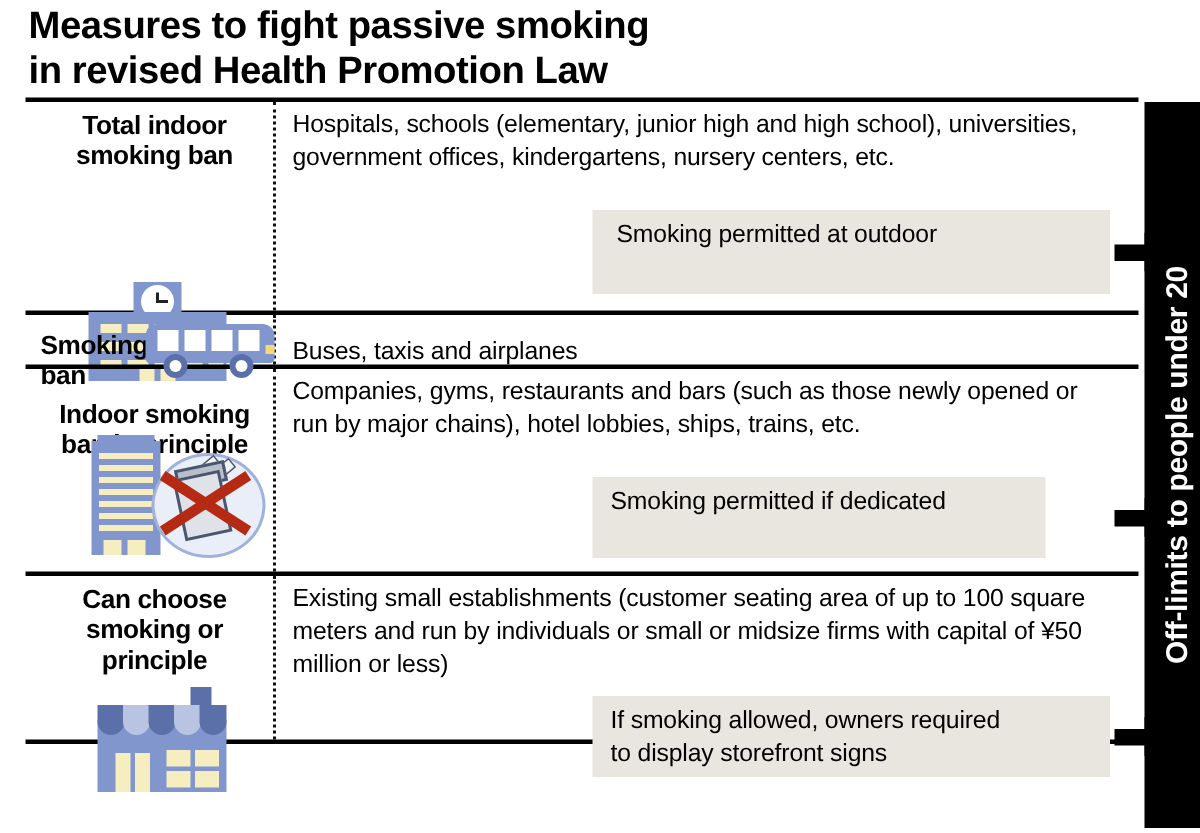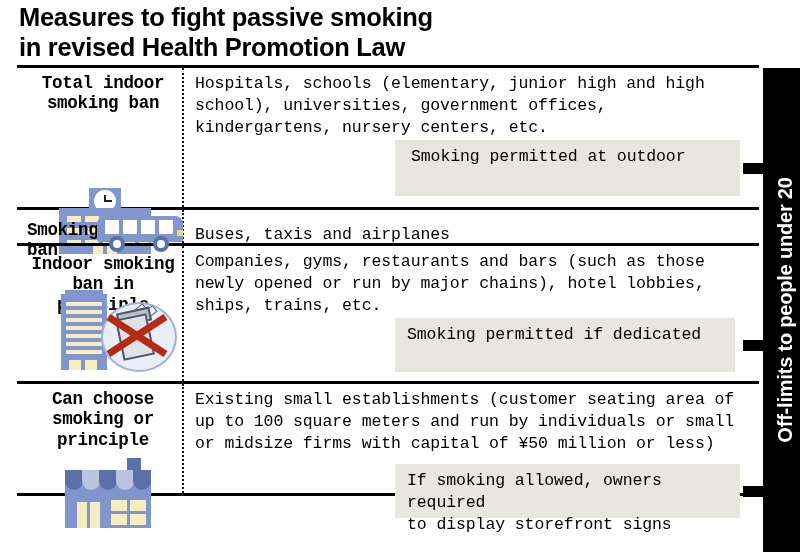--- a/index.html
+++ b/index.html
@@ -16,21 +16,21 @@
   .title{
     position:absolute;left:8px;top:2px;width:740px;
     font-size:25.5px;font-weight:bold;line-height:1.18;
     letter-spacing:-0.3px;
   }
   .title-rule{
     position:absolute;left:6px;top:65px;width:742px;height:3px;background:#000;
   }
 
   
-  .table{position:absolute;left:6px;top:68px;width:742px;font-family:Liberation Mono, monospace;}
+  .table{position:absolute;left:6px;top:68px;width:742px;}
   .row{position:relative;border-bottom:3px solid #000;box-sizing:border-box;}
   .row.r1{height:142px;}
   .row.r2{height:36px;}
   .row.r3{height:138px;}
   .row.r4{height:112px;border-bottom:3px solid #000;}
 
   .vdiv{
     position:absolute;left:165px;top:0;bottom:0;width:0;
     border-left:2px dotted #111;
   }
@@ -205,21 +205,21 @@
         <div class="wheel" style="left:58px;"></div>
         <div class="hub" style="left:62px;"></div>
       </div>
 
       <div class="desc r2desc">Buses, taxis and airplanes</div>
     </div>
 
     <div class="row r3">
       <div class="vdiv"></div>
 
-      <div class="cat" style="top:8px;">
+      <div class="cat" style="top:20px;">
         <div>Indoor smoking</div>
         <div>ban in principle</div>
       </div>
 
       <div class="icon office" style="top:42px;">
         <div class="ocap"></div>
         <div class="obody"></div>
         <div class="oband" style="top:14px;"></div>
         <div class="oband" style="top:22px;"></div>
         <div class="oband" style="top:30px;"></div>
@@ -233,21 +233,21 @@
         <div class="cig" style="left:78px;top:20px;transform:rotate(-40deg);"></div>
         <div class="cig" style="left:88px;top:22px;transform:rotate(-40deg);"></div>
         <div class="packtop"></div>
         <div class="pack"></div>
         <div class="x1"></div>
         <div class="x2"></div>
       </div>
 
       <div class="desc">Companies, gyms, restaurants and bars (such as those newly opened or run by major chains), hotel lobbies, ships, trains, etc.</div>
 
-      <div class="callout" style="left:378px;top:72px;width:340px;height:54px;">
+      <div class="callout" style="left:378px;top:72px;width:302px;height:54px;">
         <div>Smoking permitted if dedicated</div>
       </div>
       <div class="arrow" style="left:726px;top:86px;">
         <div class="shaft"></div>
           <div class="head"></div>
       </div>
     </div>
 
     <div class="row r4">
       <div class="vdiv"></div>

